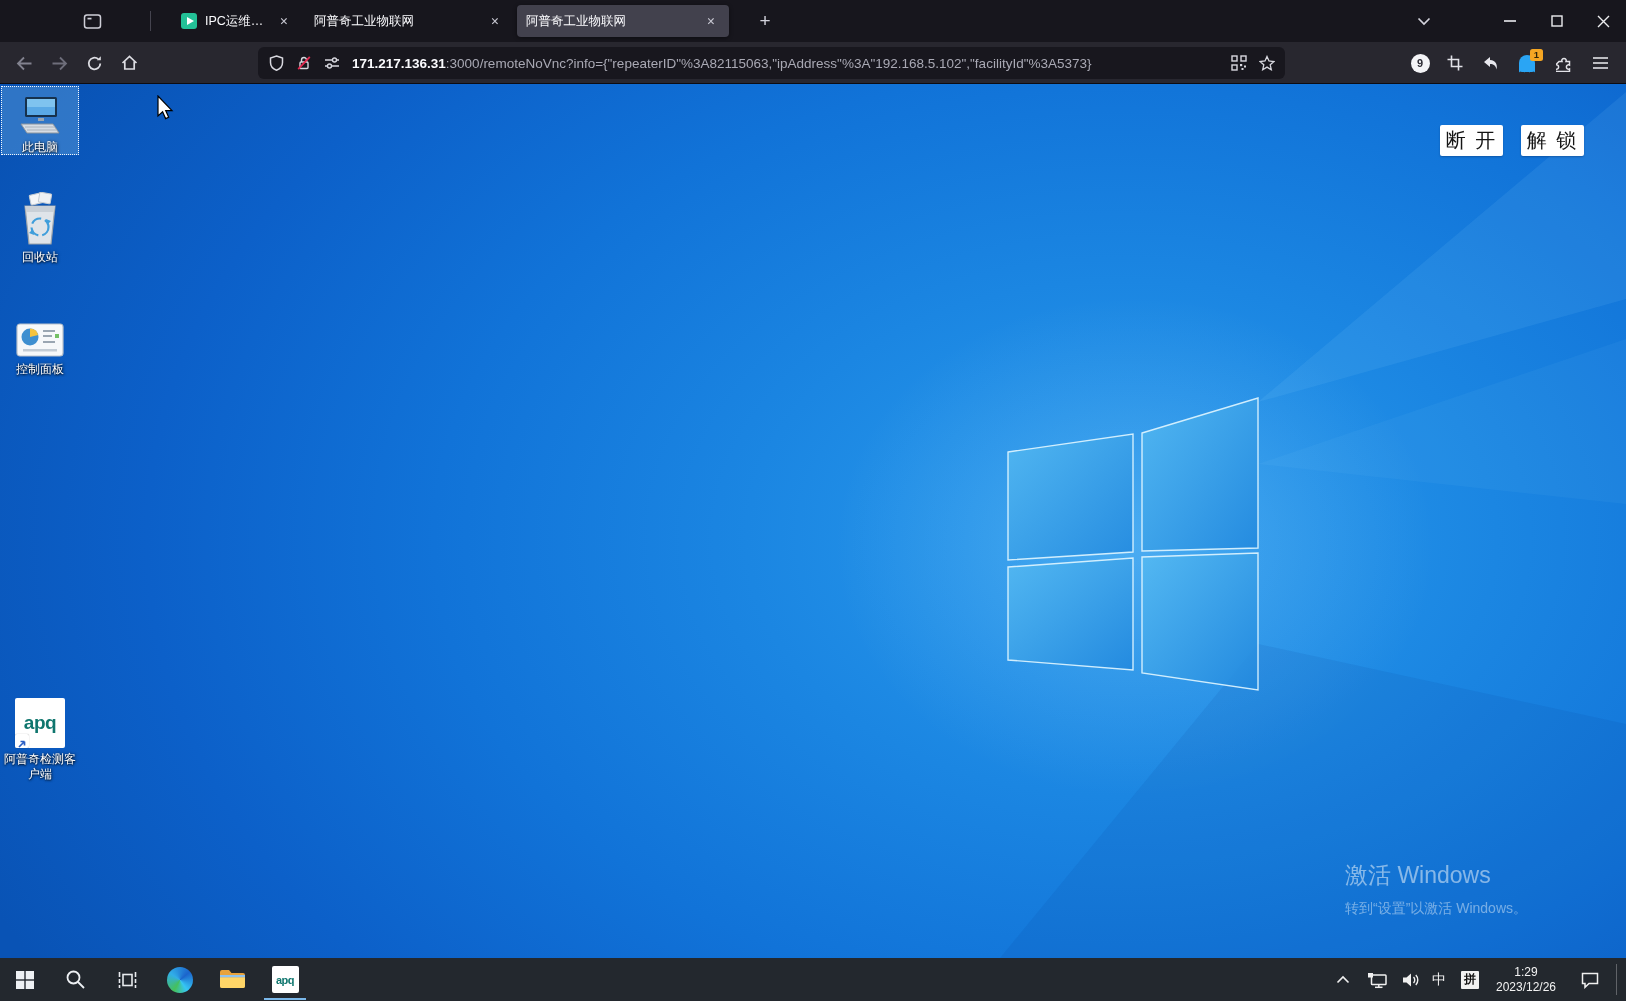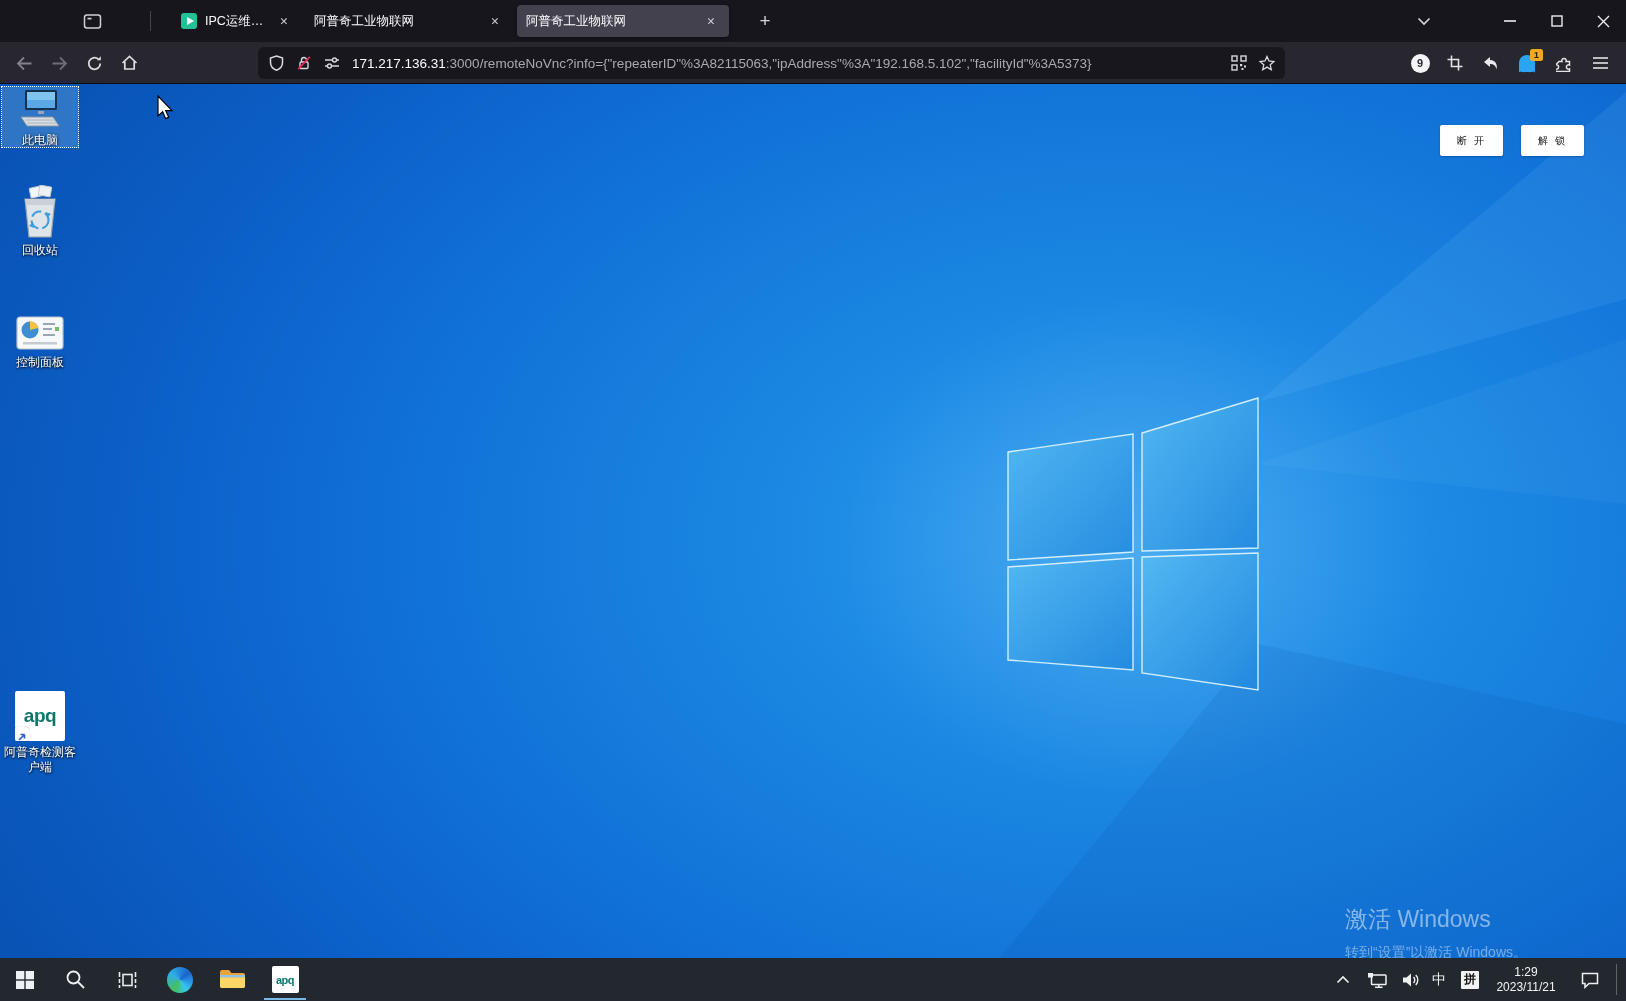--- a/index.html
+++ b/index.html
@@ -19,43 +19,43 @@
   .favicon-play { width:16px; height:16px; border-radius:3px; background:#23c197; display:flex; align-items:center; justify-content:center; margin-right:8px; flex:none; }
   .favicon-play::after { content:""; display:block; width:0; height:0; border-left:7px solid #ffffff; border-top:4.5px solid transparent; border-bottom:4.5px solid transparent; margin-left:2px; }
   .newtab { color:#d3d3dc; font-size:19px; font-weight:400; }
 
   
   .navbar { position:absolute; top:42px; left:0; width:100%; height:42px; background:#28272f; border-bottom:1px solid #0d0c12; }
   .nav-btn { position:absolute; top:5px; width:32px; height:32px; display:flex; align-items:center; justify-content:center; border-radius:4px; }
   .urlbar { position:absolute; left:258px; top:5px; width:1027px; height:32px; background:#18171e; border-radius:6px; display:flex; align-items:center; }
   .urlbar .u-ic { width:28px; height:28px; display:flex; align-items:center; justify-content:center; flex:none; }
   .url-text { flex:1; font-size:13.5px; color:#a9a9b4; margin-left:6px; white-space:nowrap; overflow:hidden; }
-  .url-text .host { color:#fbfbfe; }
+  .url-text .host { color:#fbfbfe;font-weight:bold; }
   .badge-circle { width:19px; height:19px; border-radius:50%; background:#f4f4f7; color:#2b2a33; font-size:11px; font-weight:bold; display:flex; align-items:center; justify-content:center; }
   .ghost { position:relative; width:16px; height:17px; background:#2aa5f4; border-radius:8px 8px 3px 3px; }
   .ghost::after { content:""; position:absolute; bottom:-1px; left:0; width:100%; height:4px; background:#2aa5f4;
      clip-path:polygon(0 0,100% 0,100% 100%,83% 35%,66% 100%,50% 35%,33% 100%,16% 35%,0 100%); }
   .ghost-badge { position:absolute; top:-6px; right:-8px; background:#f5a623; color:#30250a; font-size:9.5px; font-weight:bold; padding:0.5px 4px; border-radius:2.5px; line-height:11px; }
 
   
   .desktop { position:absolute; top:84px; left:0; width:1626px; height:874px; overflow:hidden;
      background:radial-gradient(1250px 860px at 69% 52%, #2a9cee 0%, #1b86e2 30%, #1173d8 55%, #0c60c9 78%, #0953b5 100%); }
   .wall-svg { position:absolute; top:0; left:0; }
 
-  .dicon { position:absolute; width:78px; display:flex; flex-direction:column; align-items:center; gap:4px; padding-top:3px; }
+  .dicon { position:absolute; width:78px; display:flex; flex-direction:column; align-items:center; gap:4px; padding-top:10px; }
   .dicon .dlabel { color:#fff; font-size:12px; line-height:15px; text-align:center; text-shadow:0 1px 2px rgba(0,0,0,.9),1px 0 3px rgba(0,0,0,.65); max-width:74px; }
   .dicon.selected { background:rgba(95,160,220,.45); outline:1px dotted rgba(255,255,255,.95); outline-offset:-1px; }
   .apq-tile { background:#fff; display:flex; align-items:center; justify-content:center; font-weight:bold; color:#0f766e; letter-spacing:-0.5px; }
   .apq-desktop { position:relative; width:50px; height:50px; font-size:19px; border-radius:2px; }
   .shortcut-badge { position:absolute; left:0; bottom:0; width:14px; height:14px; background:#fff; border-radius:2px; box-shadow:0 0 1px rgba(0,0,0,.4); }
 
-  .rbtn { position:absolute; top:41px; width:63px; height:31px; background:#ffffff; border-radius:2px; color:#151515; font-size:10px; display:flex; align-items:center; justify-content:center; letter-spacing:2px; box-shadow:0 1px 2px rgba(0,0,30,.25); }
+  .rbtn { position:absolute; top:41px; width:63px; height:31px; background:#ffffff; border-radius:2px; color:#151515; font-size:20px; display:flex; align-items:center; justify-content:center; letter-spacing:2px; box-shadow:0 1px 2px rgba(0,0,30,.25); }
 
   .watermark { position:absolute; left:1345px; top:777px; color:rgba(242,248,252,.52); }
-  .watermark .w1 { font-size:23px; line-height:28px;margin-top:44px; }
+  .watermark .w1 { font-size:23px; line-height:28px; }
   .watermark .w2 { font-size:14px; line-height:18px; margin-top:10px; color:rgba(242,248,252,.45); }
 
   .cursor { position:absolute; left:157px; top:11px; }
 
   
   .taskbar { position:absolute; top:958px; left:0; width:1626px; height:43px; background:#23282e; }
   .tb-btn { position:absolute; top:0; height:43px; width:44px; display:flex; align-items:center; justify-content:center; }
   .edge-circle { width:26px; height:26px; border-radius:50%;
      background:conic-gradient(from 210deg,#45c05b,#31aee8 95deg,#1b64cc 200deg,#36c6f4 295deg,#45c05b 360deg); }
   .apq-task { width:27px; height:27px; font-size:11px; border-radius:2px; }
@@ -365,21 +365,21 @@
           <polygon points="1,5.5 4.5,5.5 9,1.5 9,14.5 4.5,10.5 1,10.5" fill="#f0f0f0"></polygon>
           <path d="M11.5,5 a4.2,4.2 0 0 1 0,6 M13.8,3 a7.3,7.3 0 0 1 0,10" fill="none" stroke="#f0f0f0" stroke-width="1.4"></path>
         </svg>
     </div>
     <div class="tray-btn ime-lang" style="left:1424px;width:30px">中</div>
     <div class="tray-btn" style="left:1455px;width:30px">
       <span class="ime-mode">拼</span>
     </div>
     <div class="tray-btn clock" style="left:1486px;width:80px">
       <div>1:29</div>
-      <div>2023/11/21</div>
+      <div>2023/12/26</div>
     </div>
     <div class="tray-btn" style="left:1572px;width:36px">
       <svg width="20" height="18" viewBox="0 0 20 18">
           <path d="M2.5,2.5 h15 v10 h-8.5 l-4,3.8 v-3.8 h-2.5 z" fill="none" stroke="#f0f0f0" stroke-width="1.5"></path>
         </svg>
     </div>
     <div class="tb-divider"></div>
   </div>
 </div>
 

